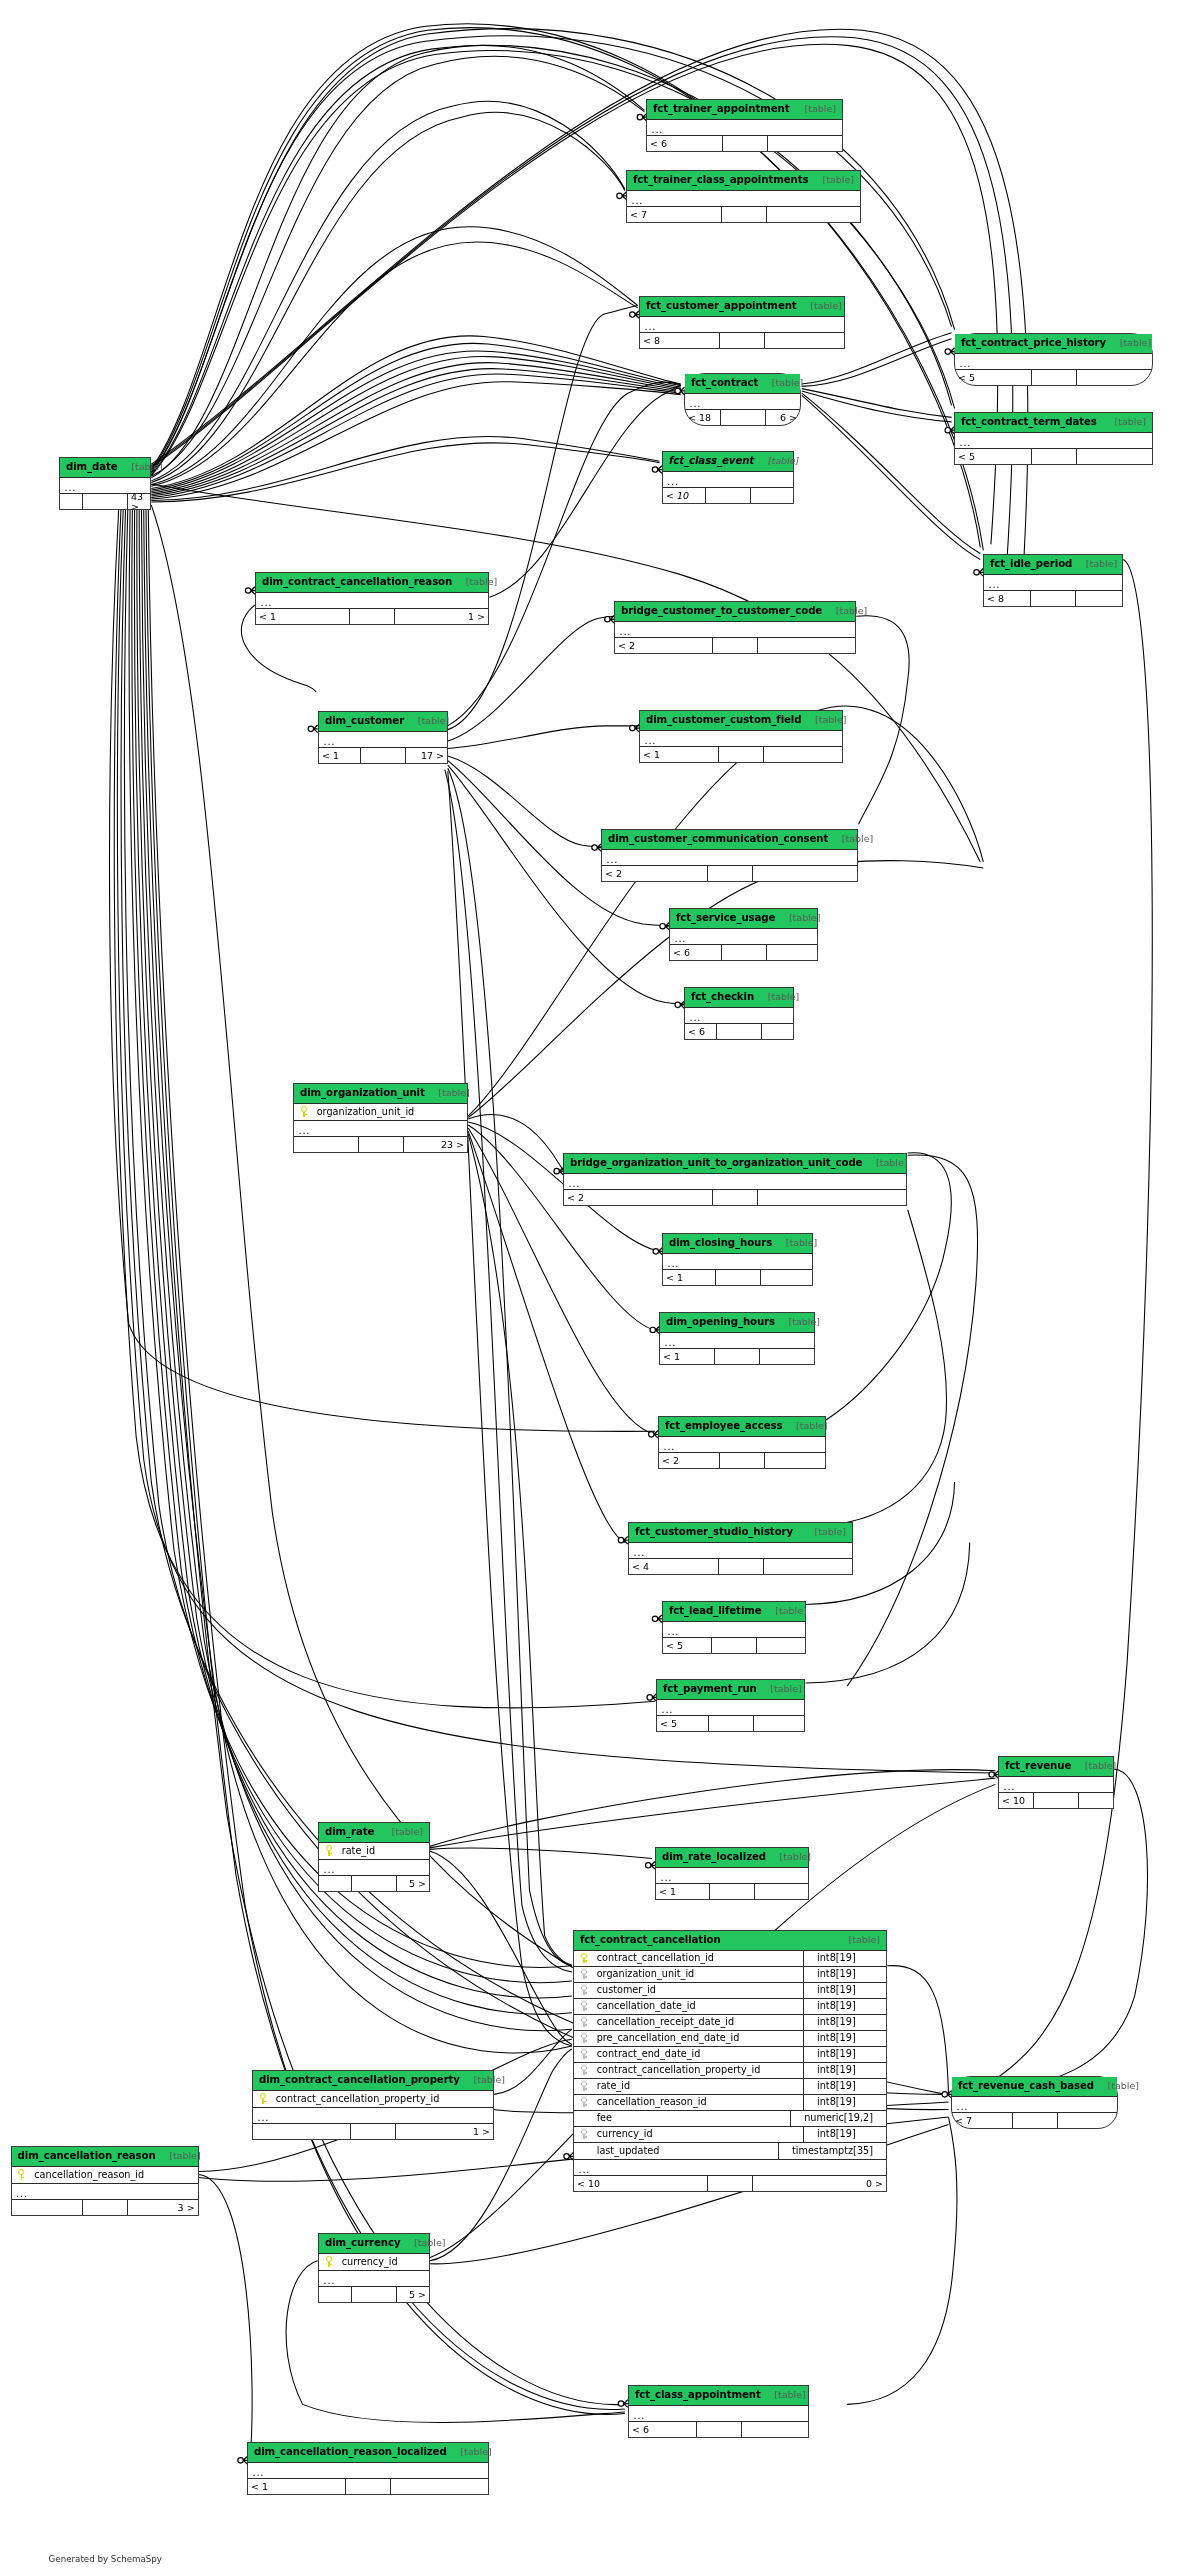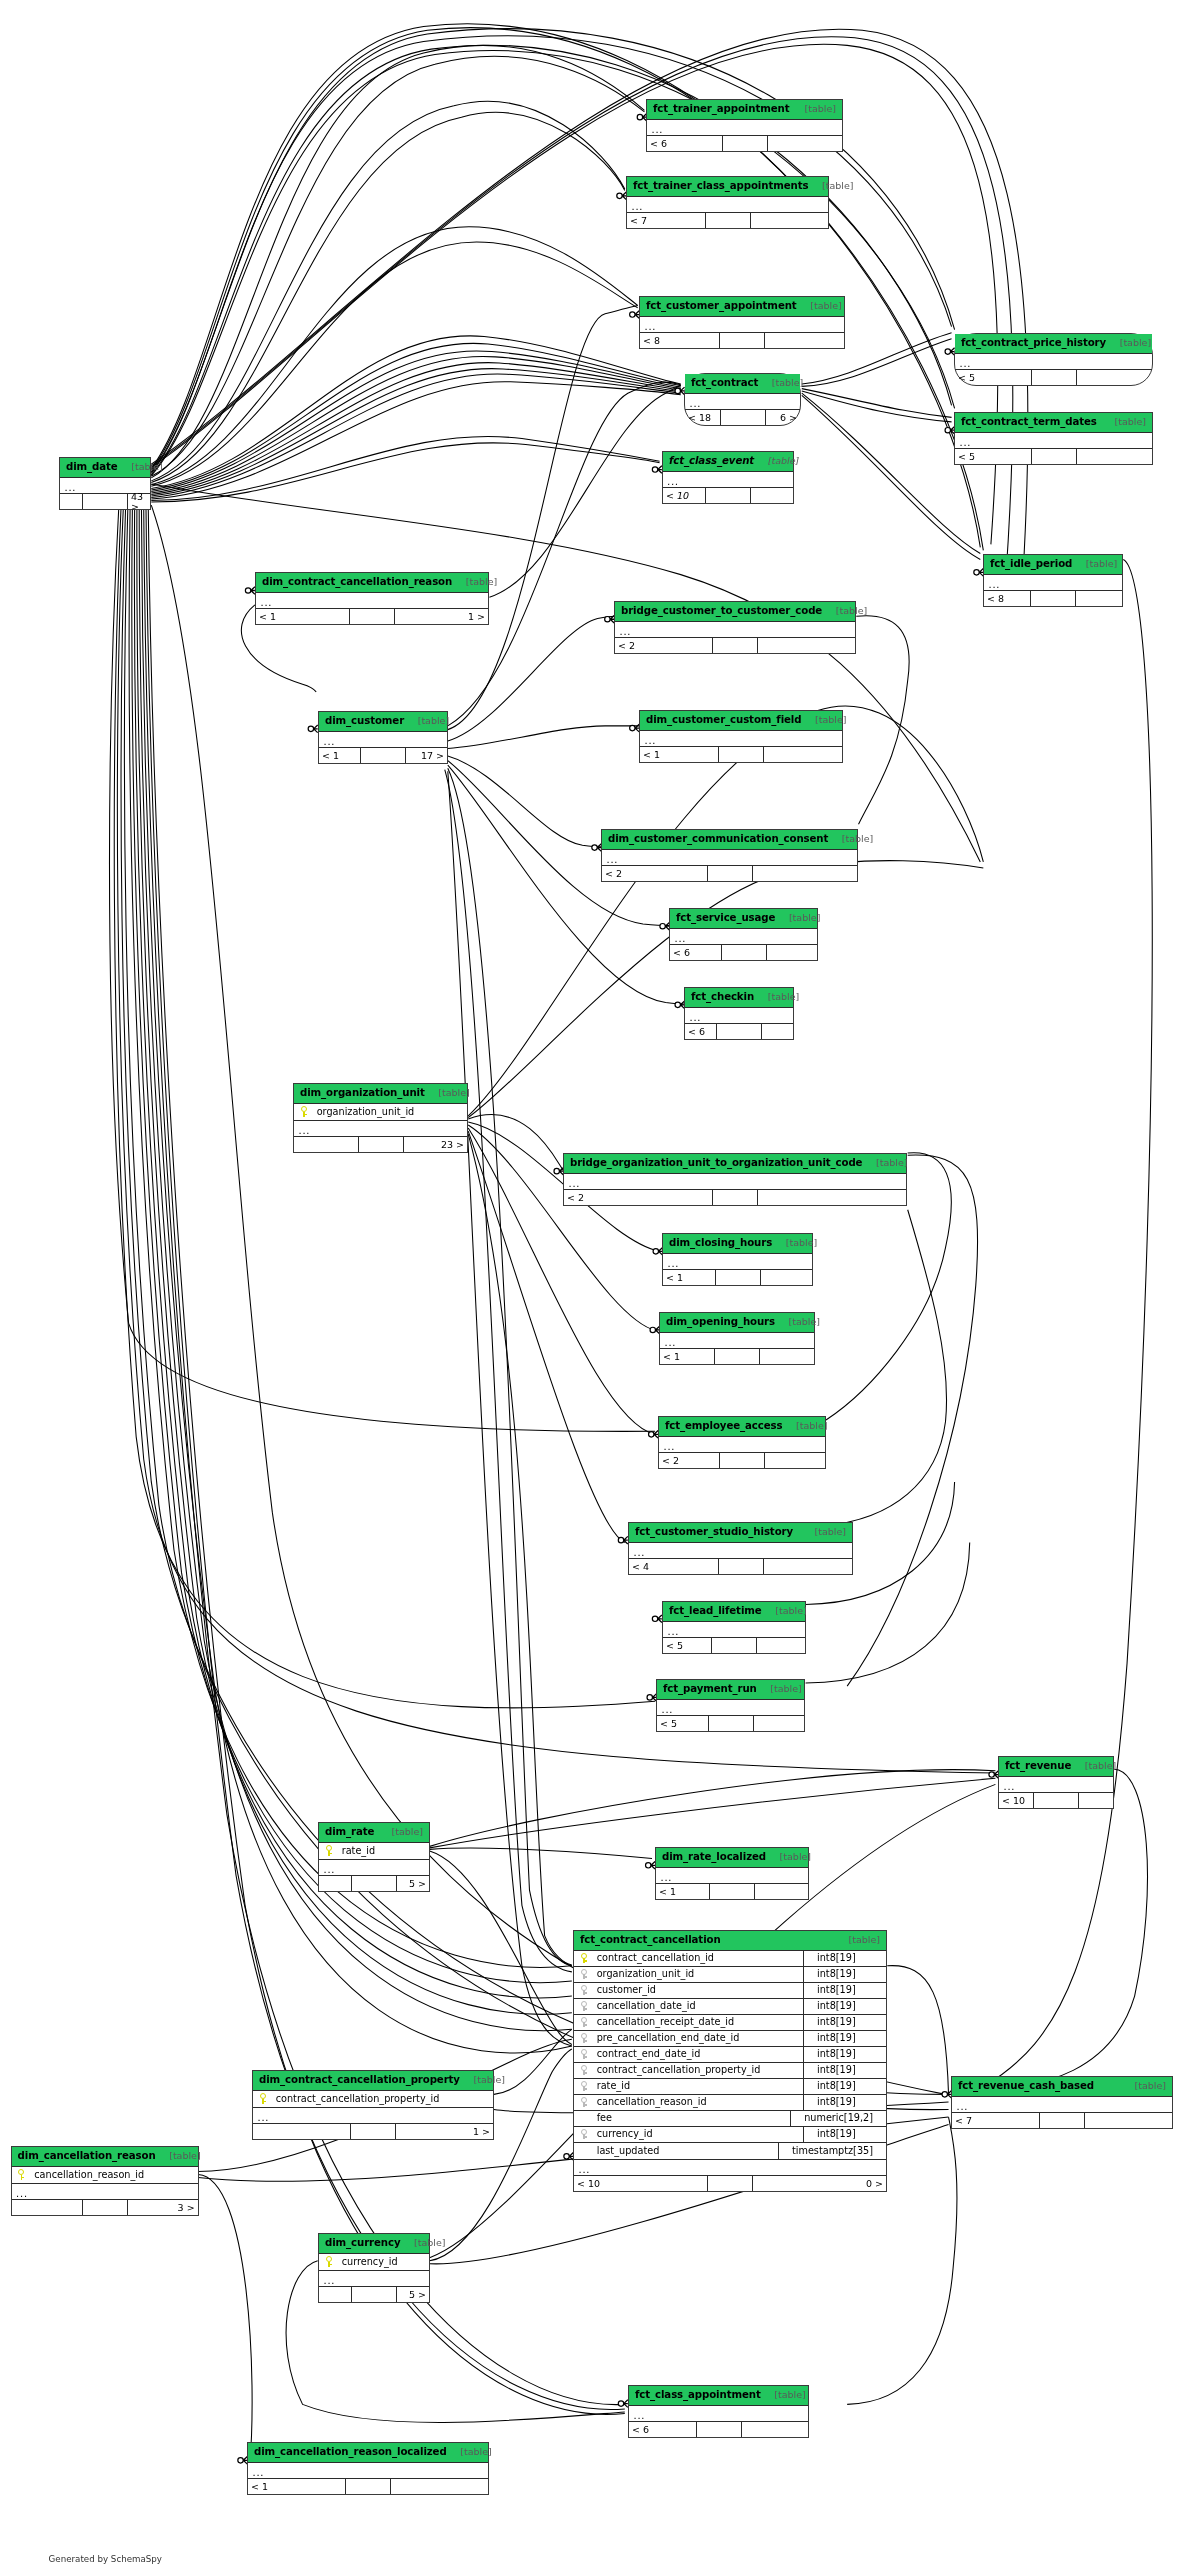--- a/index.html
+++ b/index.html
@@ -329,21 +329,21 @@
         </div>
         <div class="ellipsis">
           <span>...</span>
         </div>
         <div class="foot">
           <div class="f">&lt; 6</div>
           <div class="f mid"></div>
           <div class="f"></div>
         </div>
       </div>
-      <div class="tbl" style="left: 626px; top: 176px; width: 203px;">
+      <div class="tbl" style="left: 626px; top: 170px; width: 235px;">
         <div class="hdr">
           <span class="tname">fct_trainer_class_appointments</span>
           <span class="ttag">[table]</span>
         </div>
         <div class="ellipsis">
           <span>...</span>
         </div>
         <div class="foot">
           <div class="f">&lt; 7</div>
           <div class="f mid"></div>
@@ -876,21 +876,21 @@
         </div>
         <div class="ellipsis">
           <span>...</span>
         </div>
         <div class="foot">
           <div class="f"></div>
           <div class="f mid"></div>
           <div class="f">1 &gt;</div>
         </div>
       </div>
-      <div class="tbl" style="left: 951px; top: 2076px; width: 222px;">
+      <div class="tbl" style="left: 951px; top: 2076px; width: 167px; border-radius: 20px;">
         <div class="hdr">
           <span class="tname">fct_revenue_cash_based</span>
           <span class="ttag">[table]</span>
         </div>
         <div class="ellipsis">
           <span>...</span>
         </div>
         <div class="foot">
           <div class="f">&lt; 7</div>
           <div class="f mid"></div>

